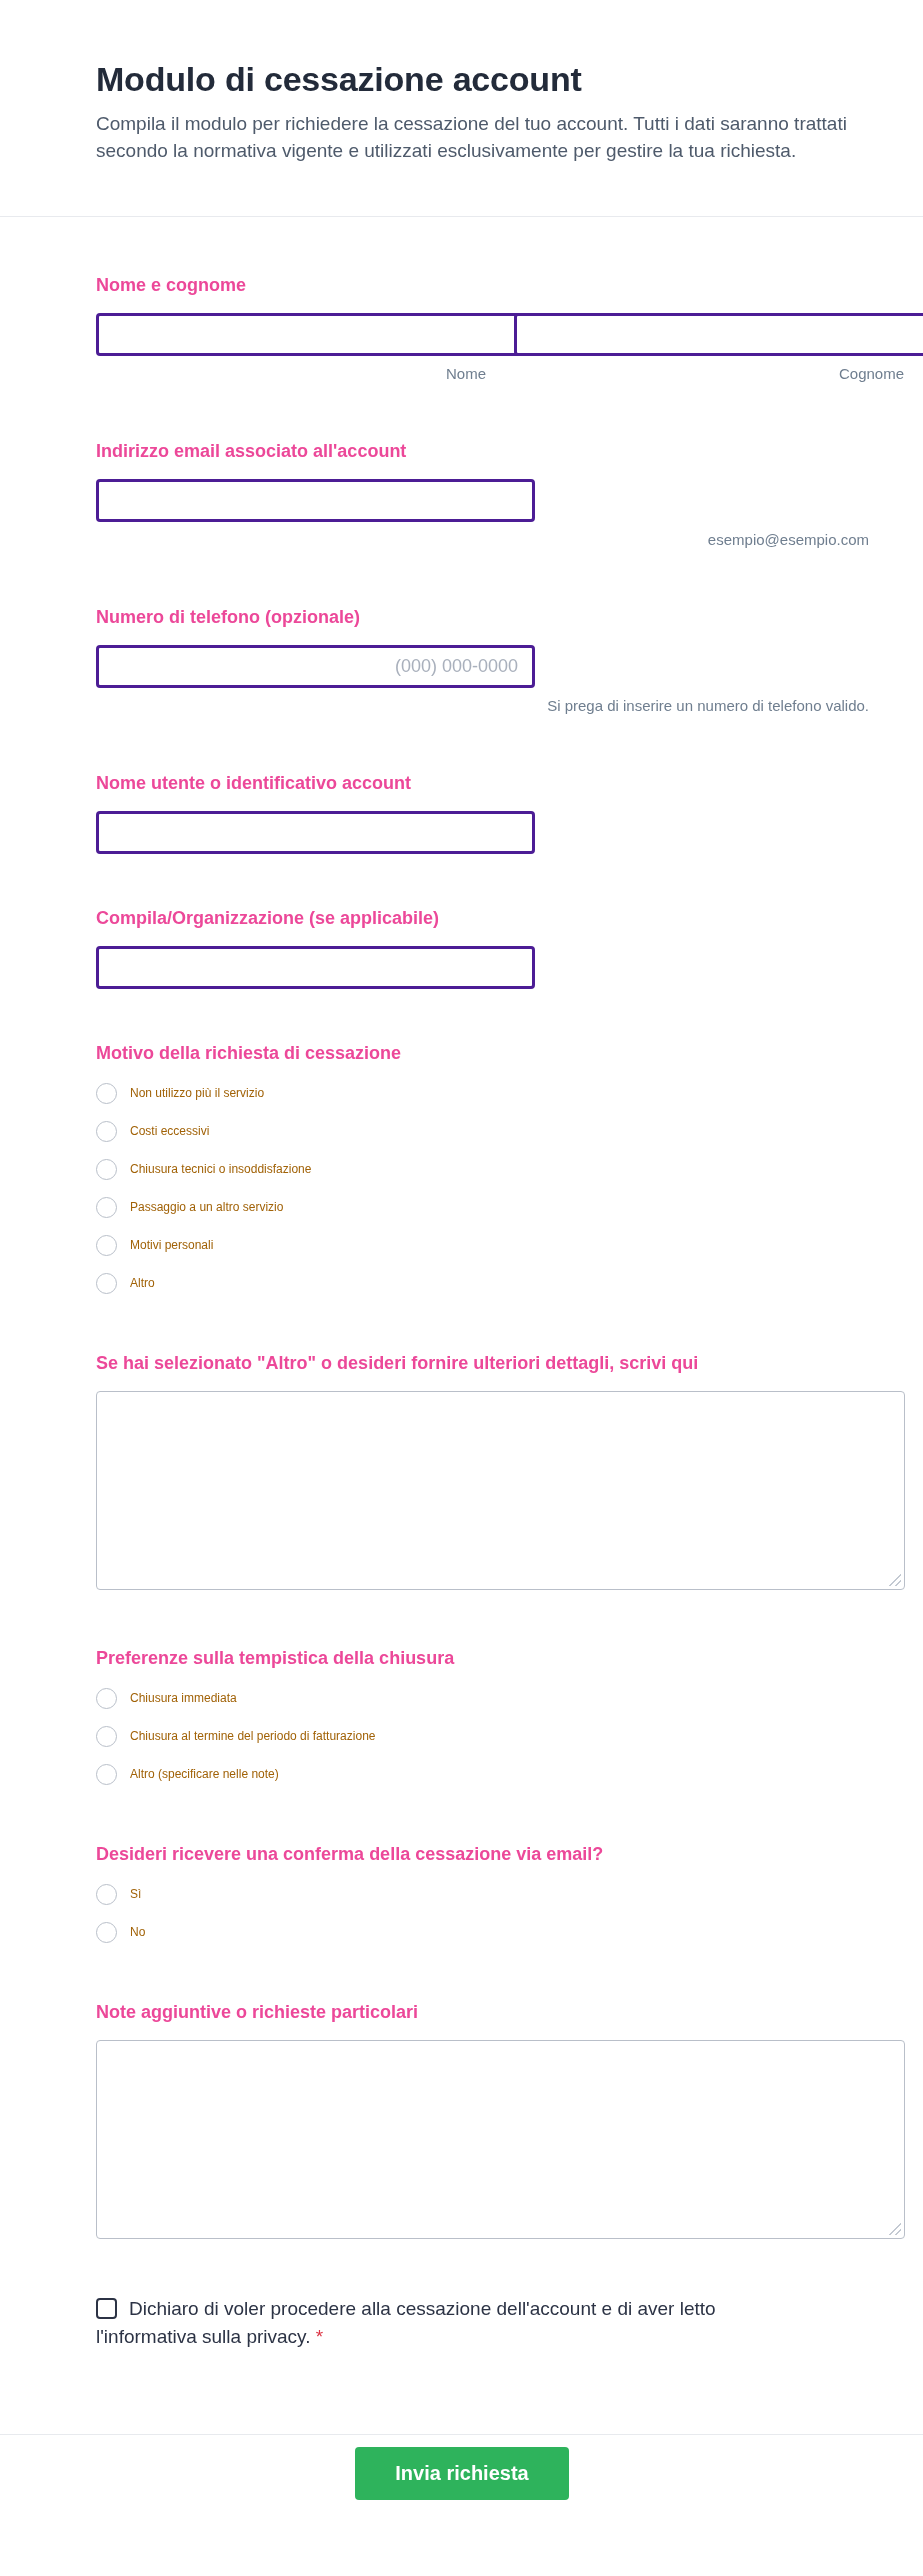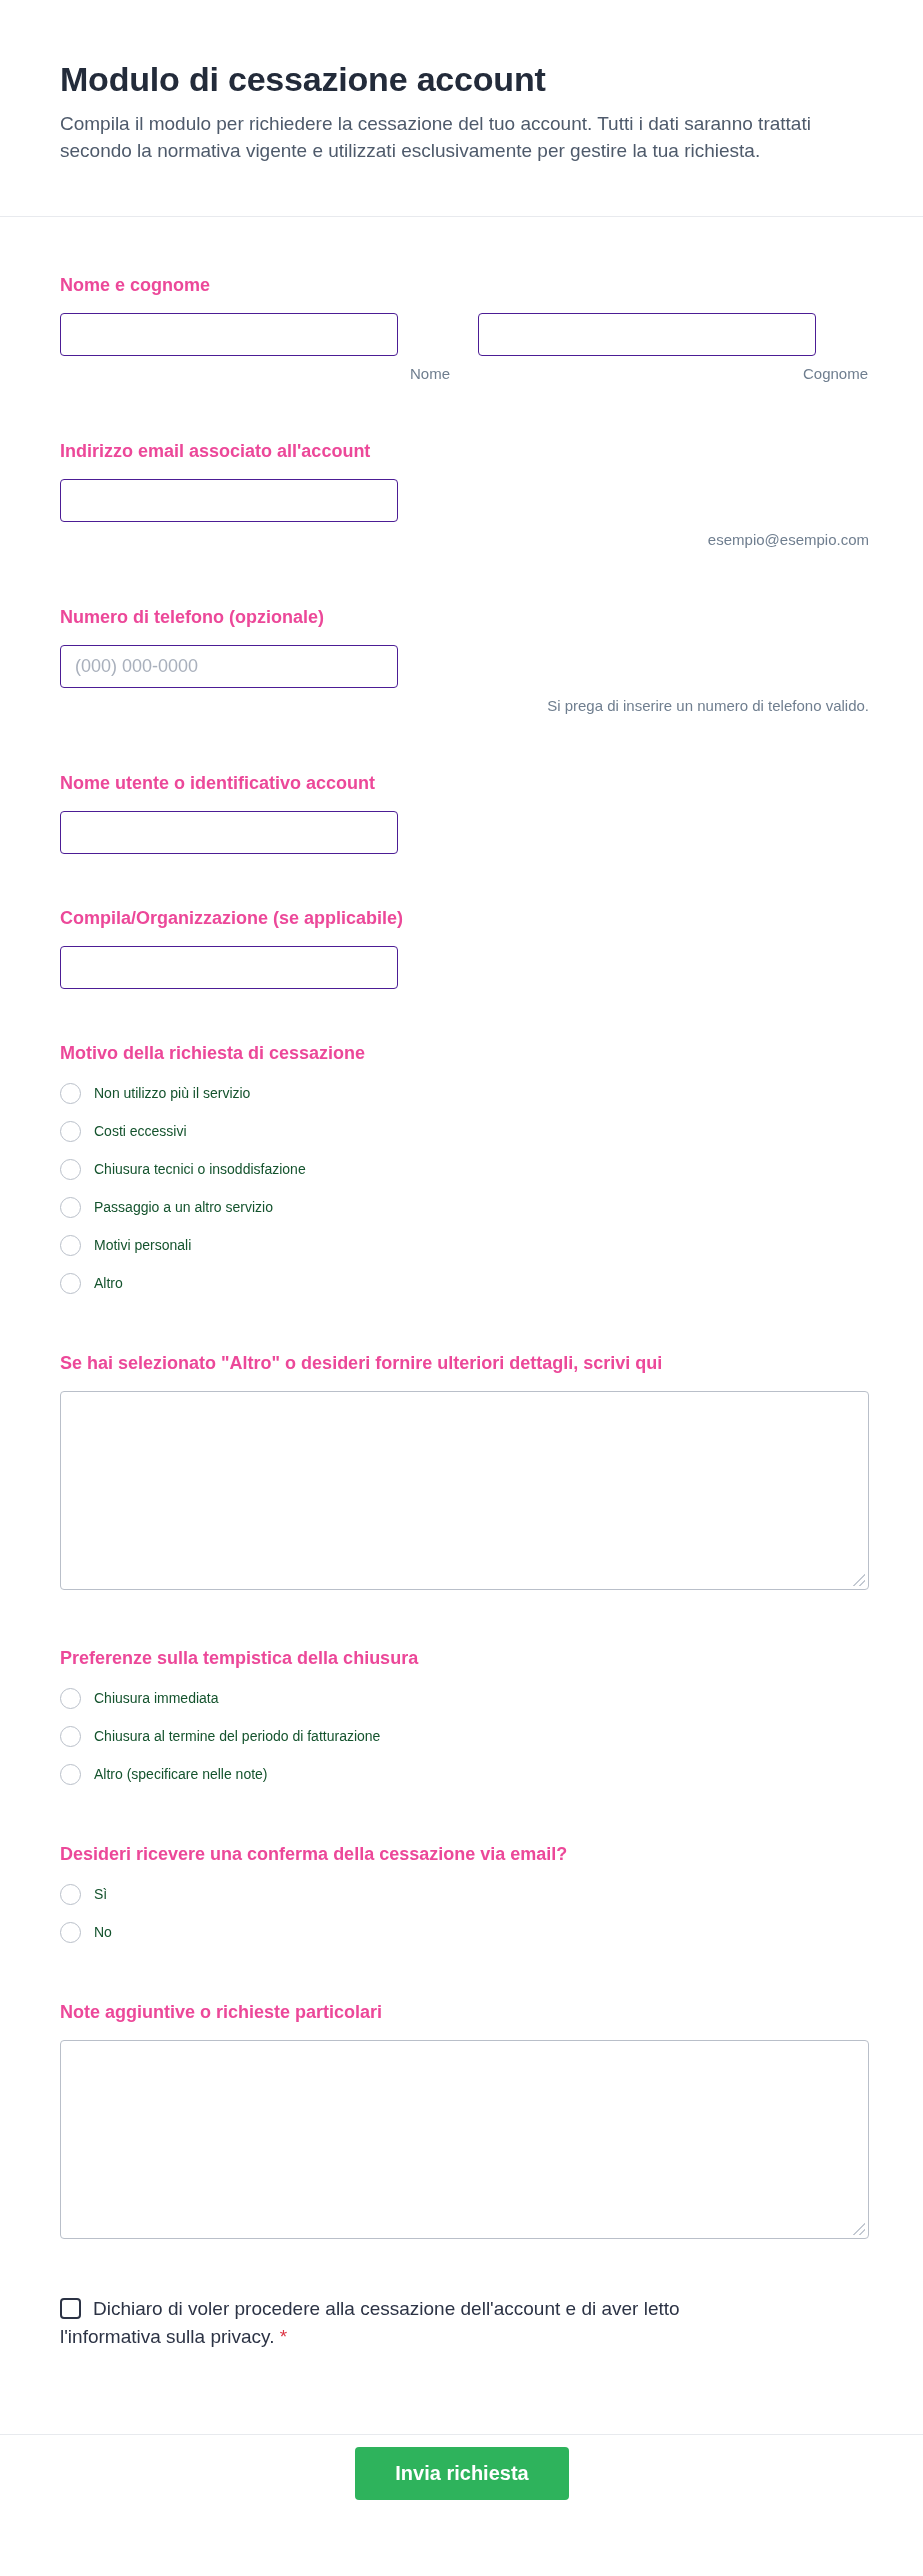--- a/index.html
+++ b/index.html
@@ -3,21 +3,21 @@
 <meta charset="utf-8">
 <style>
   * { box-sizing: border-box; }
   html, body { margin: 0; padding: 0; background: #ffffff; }
   body {
     width: 924px;
     font-family: "Liberation Sans", sans-serif;
     color: #2c3345;
   }
   .page { width: 924px; min-height: 2576px; padding-top: 58px; background: #fff; }
-  .inner { padding-left: 60px; padding-right: 55px; }
+  .inner { padding-left: 60px; padding-right: 55px; margin-left: 36px; }
 
   
   .form-title {
     margin: 0;
     font-size: 34px;
     line-height: 42px;
     font-weight: 700;
     color: #232b3a;
     letter-spacing: -0.2px;
   }
@@ -41,30 +41,31 @@
   .field.compact { margin-bottom: 52px; }
   .field-label {
     display: block;
     font-size: 18px;
     line-height: 24px;
     font-weight: 600;
     color: #ec4899;
     margin: 0 0 16px 0;
   }
   .text-input {
-    width: 338px;
+    width: 439px;
     height: 43px;
-    border: 1px solid #4c1d95;
+    border: 3px solid #4c1d95;
     border-radius: 4px;
     background: #fff;
     padding: 0 14px;
     font-family: inherit;
     font-size: 18px;
     color: #2c3345;
     outline: none;
+    text-align: right;
   }
   .text-input::placeholder { color: #a9b0bc; }
   .sublabel {
     margin-top: 9px;
     font-size: 15px;
     line-height: 18px;
     color: #6f7e8f;
     text-align: right;
   }
   .name-row { display: flex; gap: 28px; }
@@ -101,21 +102,21 @@
   .radio-row { display: flex; align-items: center; margin-bottom: 14px; cursor: pointer; }
   .radio-row:last-child { margin-bottom: 0; }
   .radio {
     width: 21px; height: 21px;
     border-radius: 50%;
     border: 1px solid #b9bfc9;
     background: #fff;
     margin-right: 13px;
     flex: none;
   }
-  .radio-label { font-size: 14px; line-height: 24px; color: #14532d; }
+  .radio-label { font-size: 12px; line-height: 24px; color: #a16207; }
 
   
   .consent { max-width: 701px; font-size: 19px; line-height: 28px; color: #2c3345; margin-bottom: 0; }
   .checkbox {
     display: inline-block;
     width: 21px; height: 21px;
     border: 2px solid #2c3345;
     border-radius: 4px;
     background: #fff;
     margin-right: 12px;

